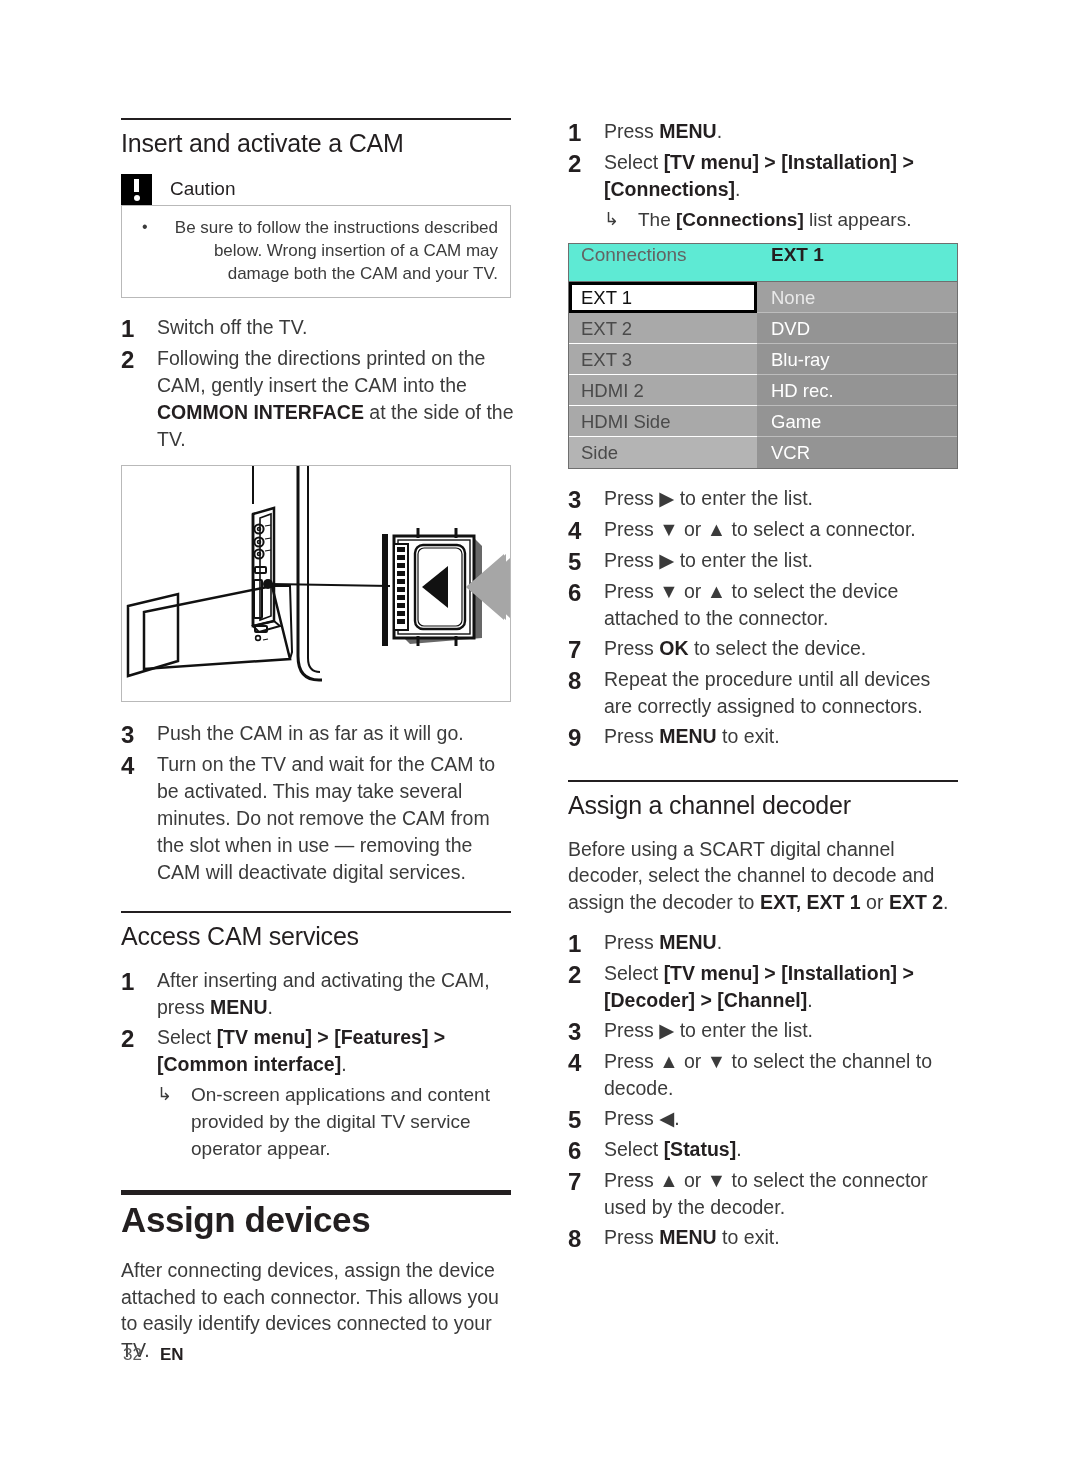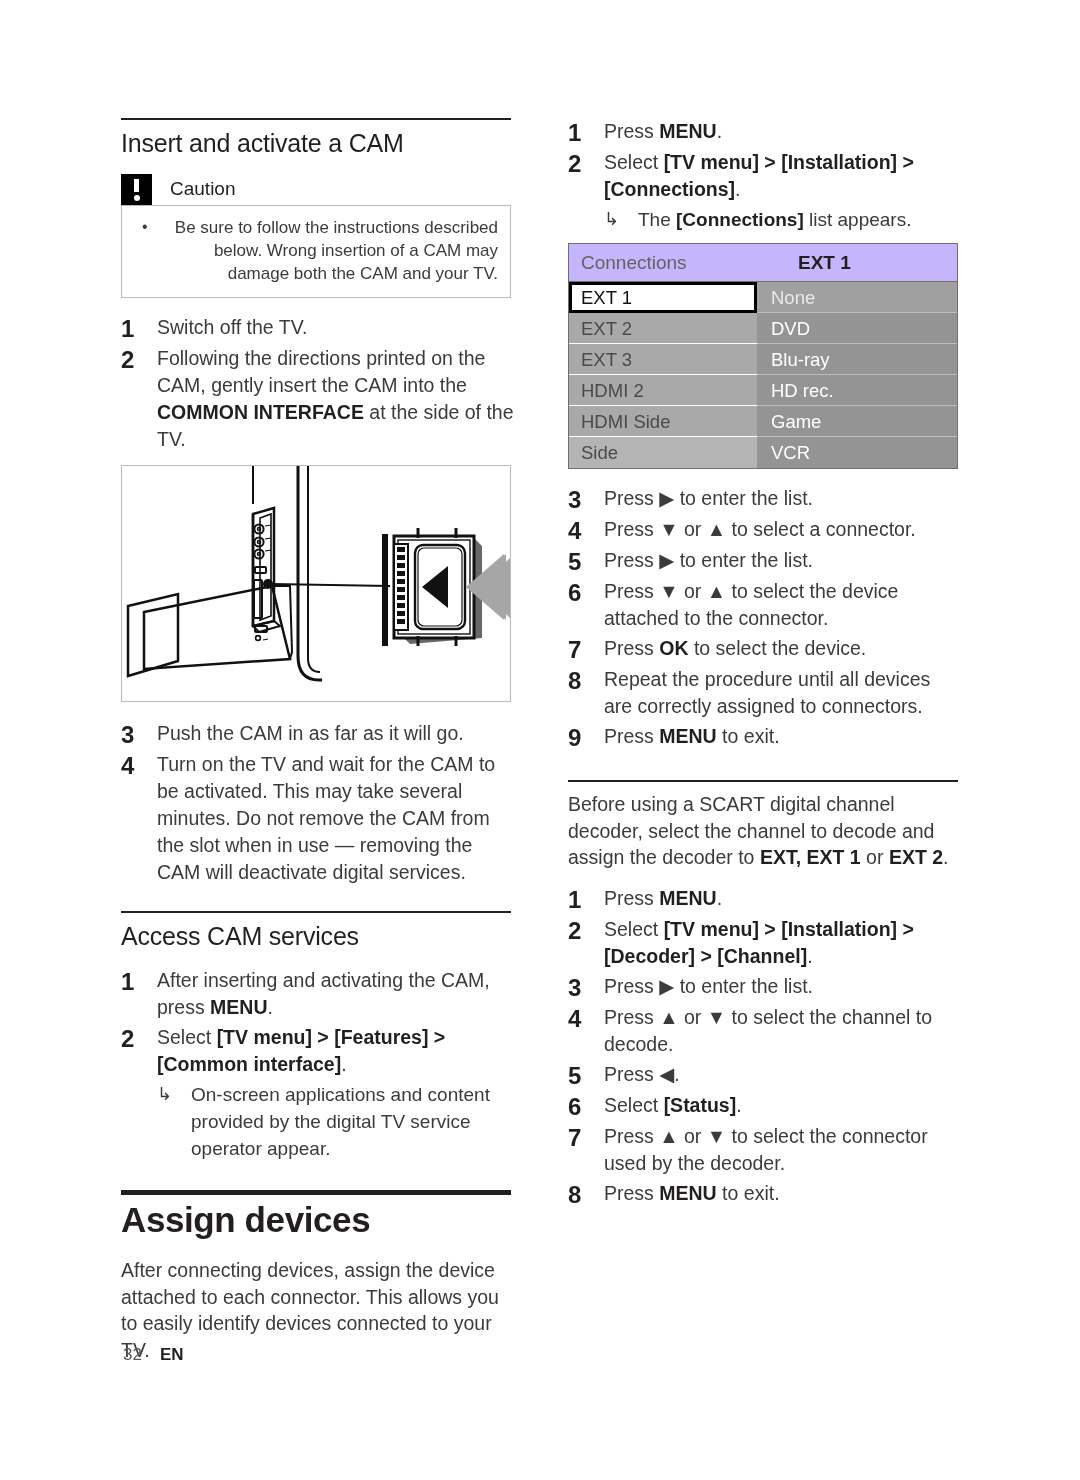--- a/index.html
+++ b/index.html
@@ -177,25 +177,24 @@
   
   .osd {
     width: 390px;
     border: 1px solid #6f6f6f;
     margin: 10px 0 16px 0;
     box-sizing: border-box;
     font-size: 0;
   }
   .osd-header {
     display: flex;
-    background: #c4b5fd;
+    background: #5eead4;
     height: 37px;
-    align-items: center;
+    align-items: flex-start;
     border-bottom: 1px solid #6f6f6f;
-    gap: 27px;
   }
   .osd-header .hc1 {
     width: 188px;
     padding-left: 12px;
     font-size: 19px;
     color: #636363;
     box-sizing: border-box;
   }
   .osd-header .hc2 {
     flex: 1 1 auto;
@@ -493,20 +492,21 @@
       </li>
       <li>
         <span class="num">9</span>
         <span class="txt"><span>Press </span><span class="bold">MENU</span><span> to exit.</span></span>
       </li>
     </ol>
 
     <div style="height:26px"></div>
 
     <div class="rule-thin"></div>
+    <h2 class="sec">Assign a channel decoder</h2>
 
     <p class="body"><span>Before using a SCART digital channel decoder, select the channel to decode and assign the decoder to </span><span class="bold">EXT, EXT 1</span><span> or </span><span class="bold">EXT 2</span><span>.</span></p>
 
     <ol class="steps">
       <li>
         <span class="num">1</span>
         <span class="txt"><span>Press </span><span class="bold">MENU</span><span>.</span></span>
       </li>
       <li>
         <span class="num">2</span>

